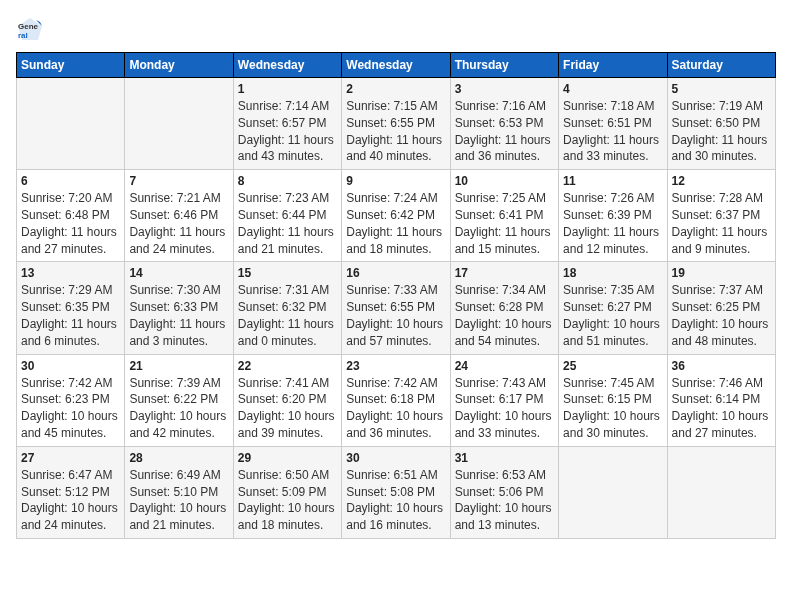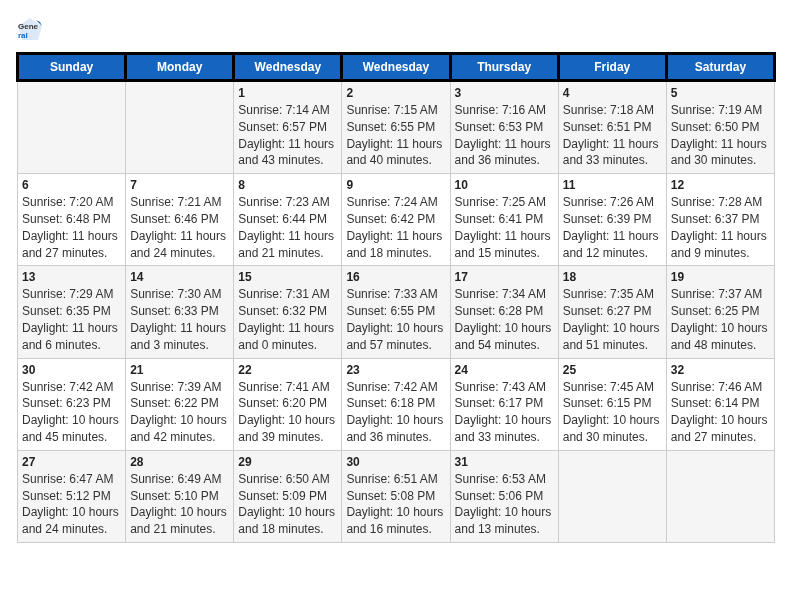--- a/index.html
+++ b/index.html
@@ -52,22 +52,22 @@
       width: 100%;
       border-collapse: collapse;
       table-layout: fixed;
     }
     thead tr th {
       background-color: #1565c0;
       color: #fff;
       font-size: 12px;
       font-weight: bold;
       padding: 5px 4px;
-      text-align: center;
-      border: 3px solid #000000;
+      text-align: left;
+      border: 1px solid #000000;
     }
     tbody tr td {
       border: 1px solid #ccc;
       vertical-align: top;
       padding: 4px 4px;
       font-size: 10px;
       color: #222;
       height: 88px;
     }
     tbody tr:nth-child(odd) td {
@@ -278,21 +278,21 @@
 Sunset: 6:17 PM
 Daylight: 10 hours and 33 minutes.</div>
         </td>
         <td>
           <span class="day-number">25</span>
           <div class="cell-content">Sunrise: 7:45 AM
 Sunset: 6:15 PM
 Daylight: 10 hours and 30 minutes.</div>
         </td>
         <td>
-          <span class="day-number">32</span>
+          <span class="day-number">36</span>
           <div class="cell-content">Sunrise: 7:46 AM
 Sunset: 6:14 PM
 Daylight: 10 hours and 27 minutes.</div>
         </td>
       </tr>
       <tr>
         <td>
           <span class="day-number">27</span>
           <div class="cell-content">Sunrise: 6:47 AM
 Sunset: 5:12 PM

